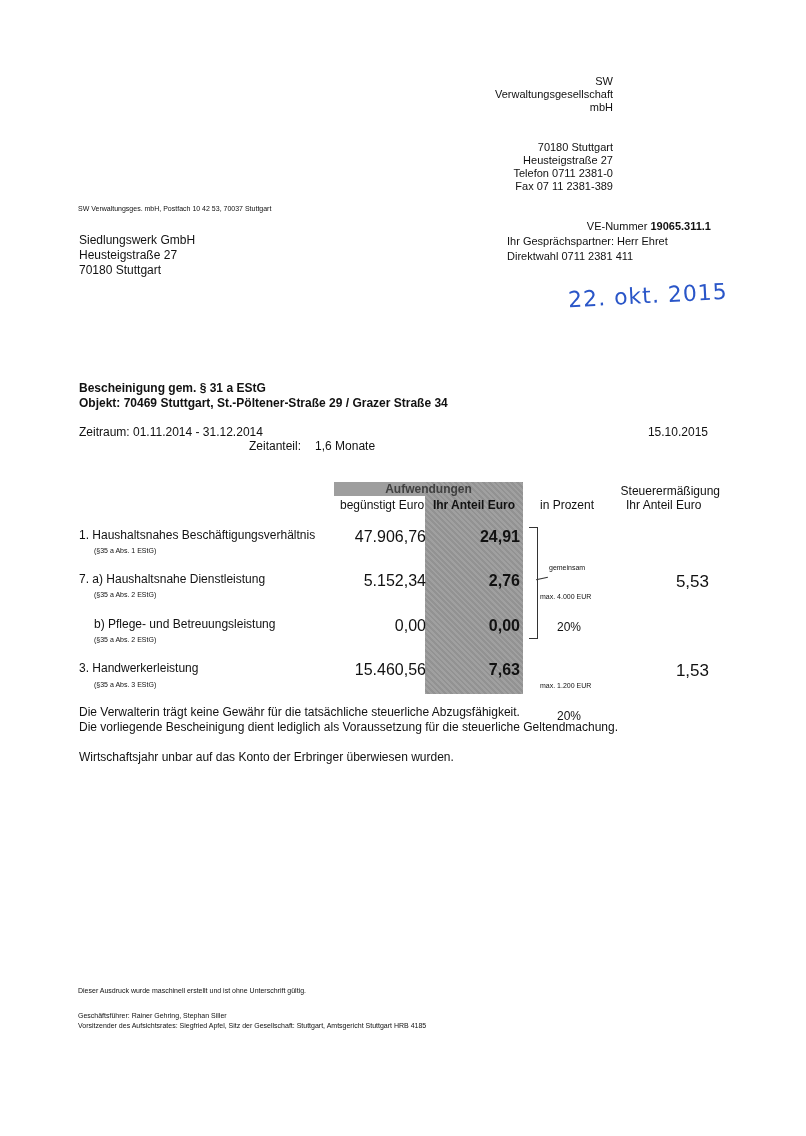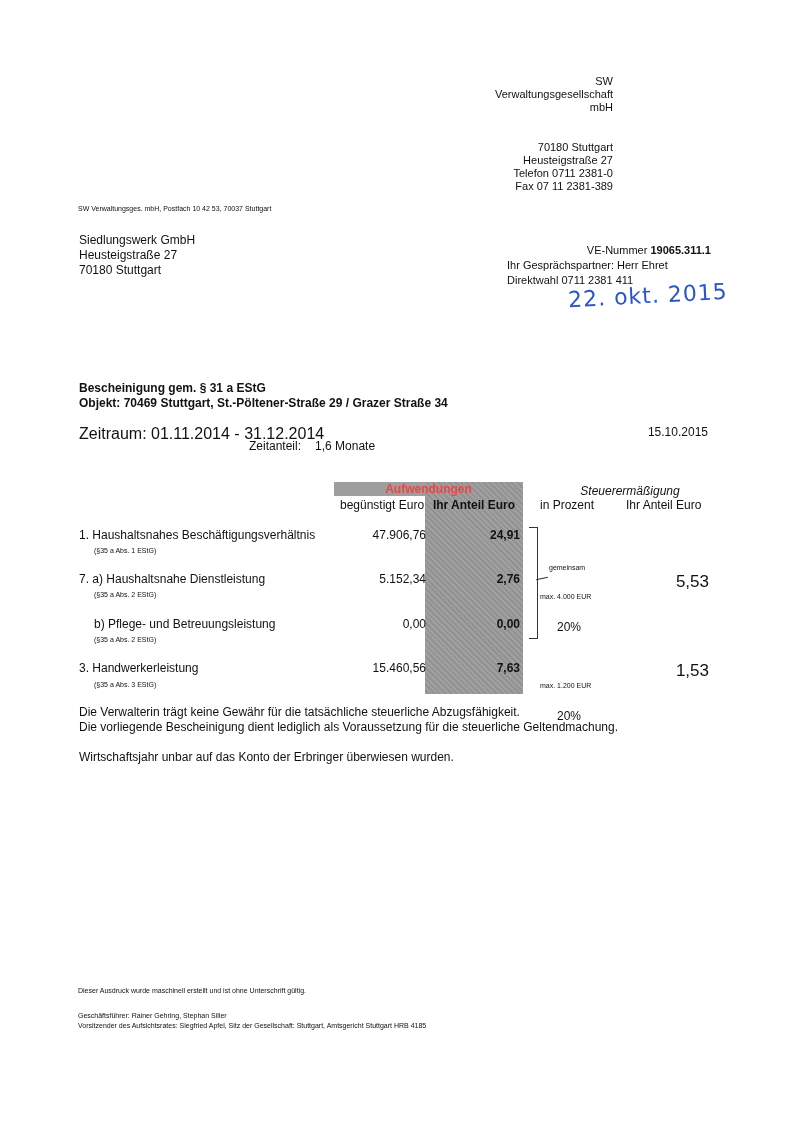--- a/index.html
+++ b/index.html
@@ -6,46 +6,46 @@
   body {
     width: 806px; height: 1136px; background: #ffffff; position: relative;
     font-family: "Liberation Sans", sans-serif; color: #111; overflow: hidden;
   }
   .abs { position: absolute; }
   .sender-block { right: 193px; top: 75px; font-size: 11px; line-height: 13px; text-align: right; }
   .sender-addr { right: 193px; top: 141px; font-size: 11px; line-height: 13px; text-align: right; }
   .return-addr { left: 78px; top: 205px; font-size: 7px; }
   .recipient { left: 79px; top: 233px; font-size: 12px; line-height: 15px; }
   .ref-block { left: 507px; top: 219px; font-size: 11px; line-height: 15px; }
-  .ve-row { text-align: right; width: 204px; margin-top: 24px; }
+  .ve-row { text-align: right; width: 204px; }
   .bold { font-weight: bold; }
   .handwriting {
     left: 568px; top: 283px; font-family: "DejaVu Sans", sans-serif; font-size: 22px;
     color: #2a56c8; letter-spacing: 1px; transform: rotate(-3deg); font-weight: normal;
   }
   .title { left: 79px; top: 381px; font-size: 12px; font-weight: bold; line-height: 15px; }
-  .period { left: 79px; top: 425px; font-size: 16px; }
+  .period { left: 79px; top: 425px; font-size: 12px; }
   .share { left: 249px; top: 439px; font-size: 12px; }
   .share .val { margin-left: 14px; }
   .doc-date { right: 98px; top: 425px; font-size: 12px; }
 
   .shade { left: 425px; top: 482px; width: 98px; height: 212px; background: #9a9a9a;
     background-image: repeating-linear-gradient(45deg, rgba(255,255,255,0.06) 0 2px, rgba(0,0,0,0.05) 2px 4px); }
   .shade-head { left: 334px; top: 482px; width: 189px; height: 14px; background: #9e9e9e; }
   .th { font-size: 12px; }
-  .aufw { left: 334px; top: 482px; width: 189px; text-align: center; font-weight: bold; font-size: 12px; color: #ef4444; }
+  .aufw { left: 334px; top: 482px; width: 189px; text-align: center; font-weight: bold; font-size: 12px; color: #404040; }
   .col-beg { left: 340px; top: 498px; }
   .col-anteil { left: 425px; top: 498px; width: 98px; text-align: center; font-weight: bold; }
-  .steuer-head { left: 540px; top: 484px; width: 180px; text-align: center; font-style: italic; }
+  .steuer-head { left: 540px; top: 484px; width: 180px; text-align: right; }
   .col-proz { left: 540px; top: 498px; }
   .col-anteil2 { left: 626px; top: 498px; }
 
   .row-label { left: 79px; font-size: 12px; }
   .row-sub { left: 94px; font-size: 7px; }
-  .num { font-size: 12px; text-align: center; }
+  .num { font-size: 16px; text-align: center; }
   .num-beg { right: 380px; }
   .num-anteil { right: 286px; font-weight: bold; }
   .pct { left: 557px; font-size: 12px; margin-top: 48px; }
   .small { font-size: 7px; }
   .num-tax { right: 97px; font-size: 17px; }
 
   .bracket { left: 529px; top: 527px; width: 8px; height: 110px; border: 1px solid #333; border-left: none; }
   .bracket-tick { left: 536px; top: 578px; width: 12px; height: 0; border-top: 1px solid #333; transform: rotate(-12deg); }
 
   .para { left: 79px; font-size: 12px; line-height: 15px; }

